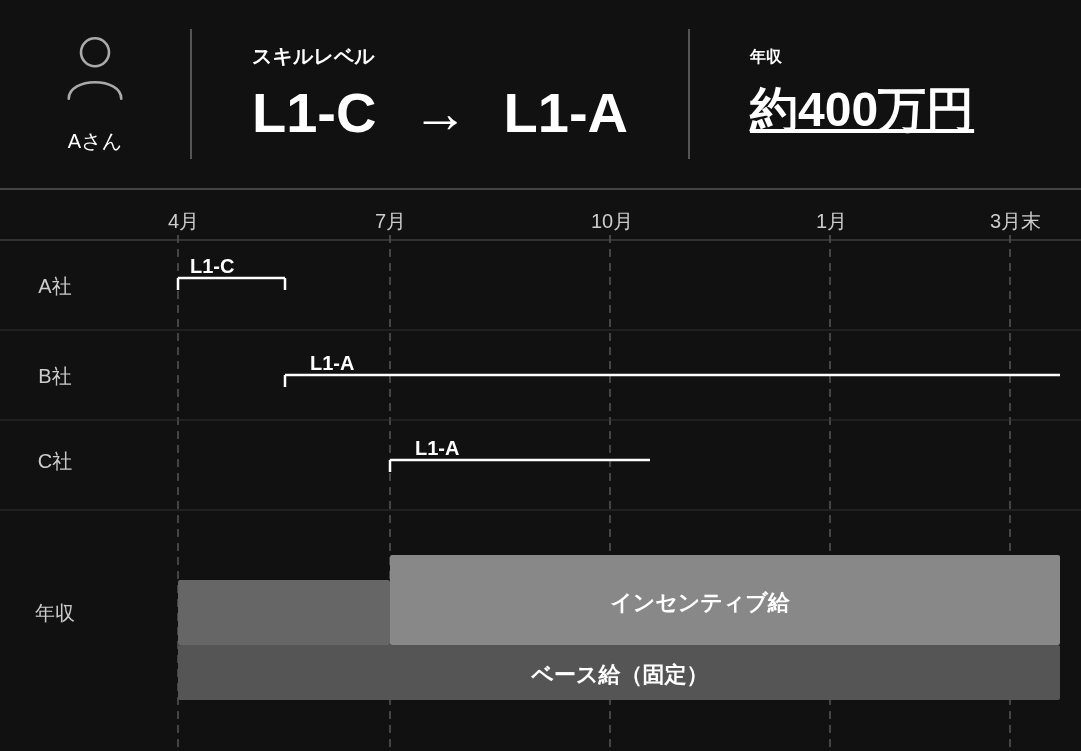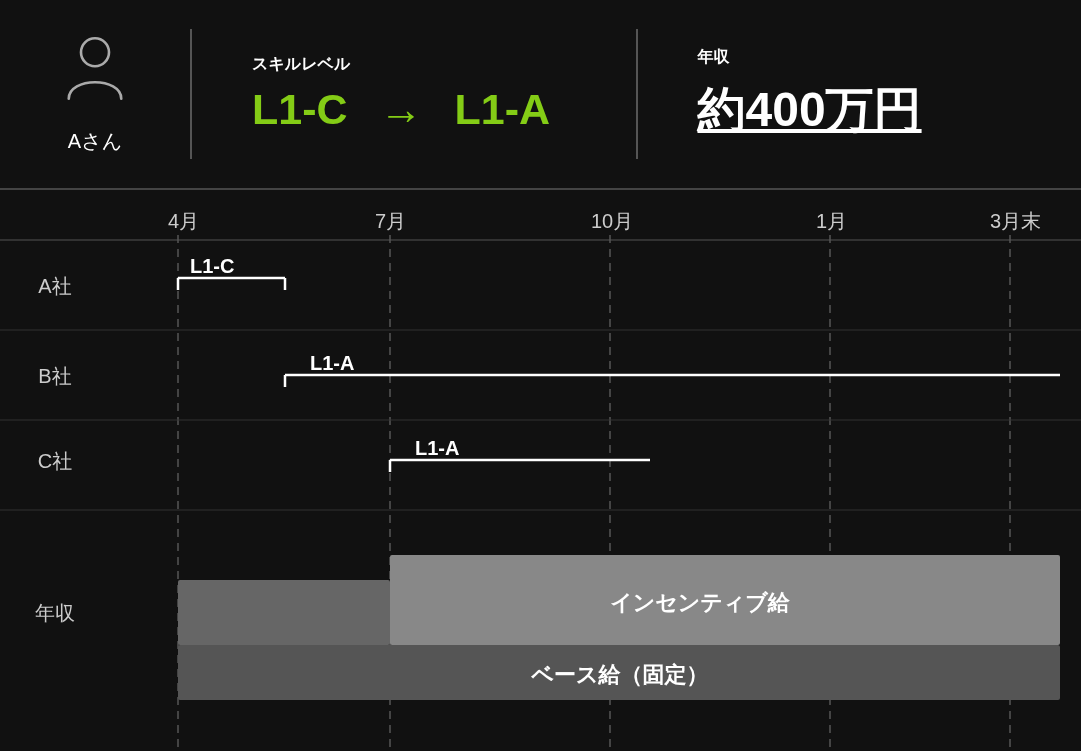--- a/index.html
+++ b/index.html
@@ -57,30 +57,30 @@
       margin: 0 30px;
       flex-shrink: 0;
     }
 
     .skill-section {
       flex: 1;
       padding: 10px 30px;
     }
 
     .skill-label {
-      font-size: 16px;
+      font-size: 20px;
       font-weight: bold;
       color: #fff;
       margin-bottom: 10px;
     }
 
     .skill-value {
-      font-size: 43px;
-      font-weight: bold;
-      color: #84cc16;
+      font-size: 56px;
+      font-weight: bold;
+      color: #ffffff;
       white-space: nowrap;
     }
 
     .divider-v2 {
       width: 2px;
       height: 130px;
       background: #555;
       margin: 0 30px;
       flex-shrink: 0;
     }

